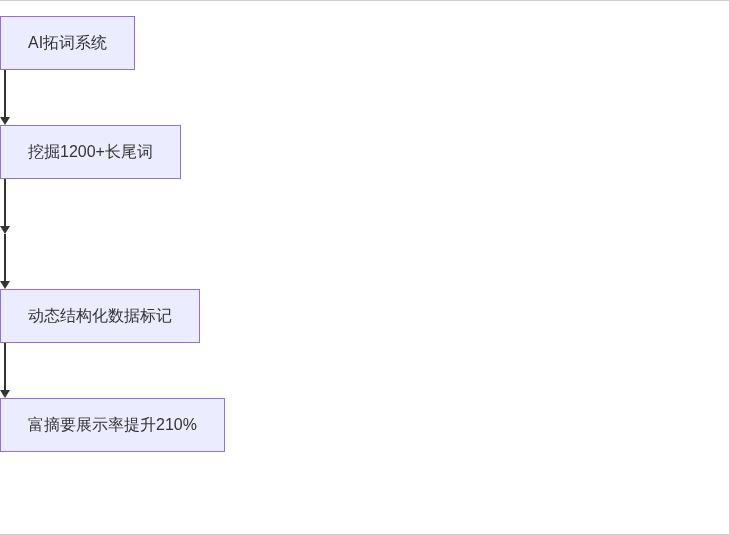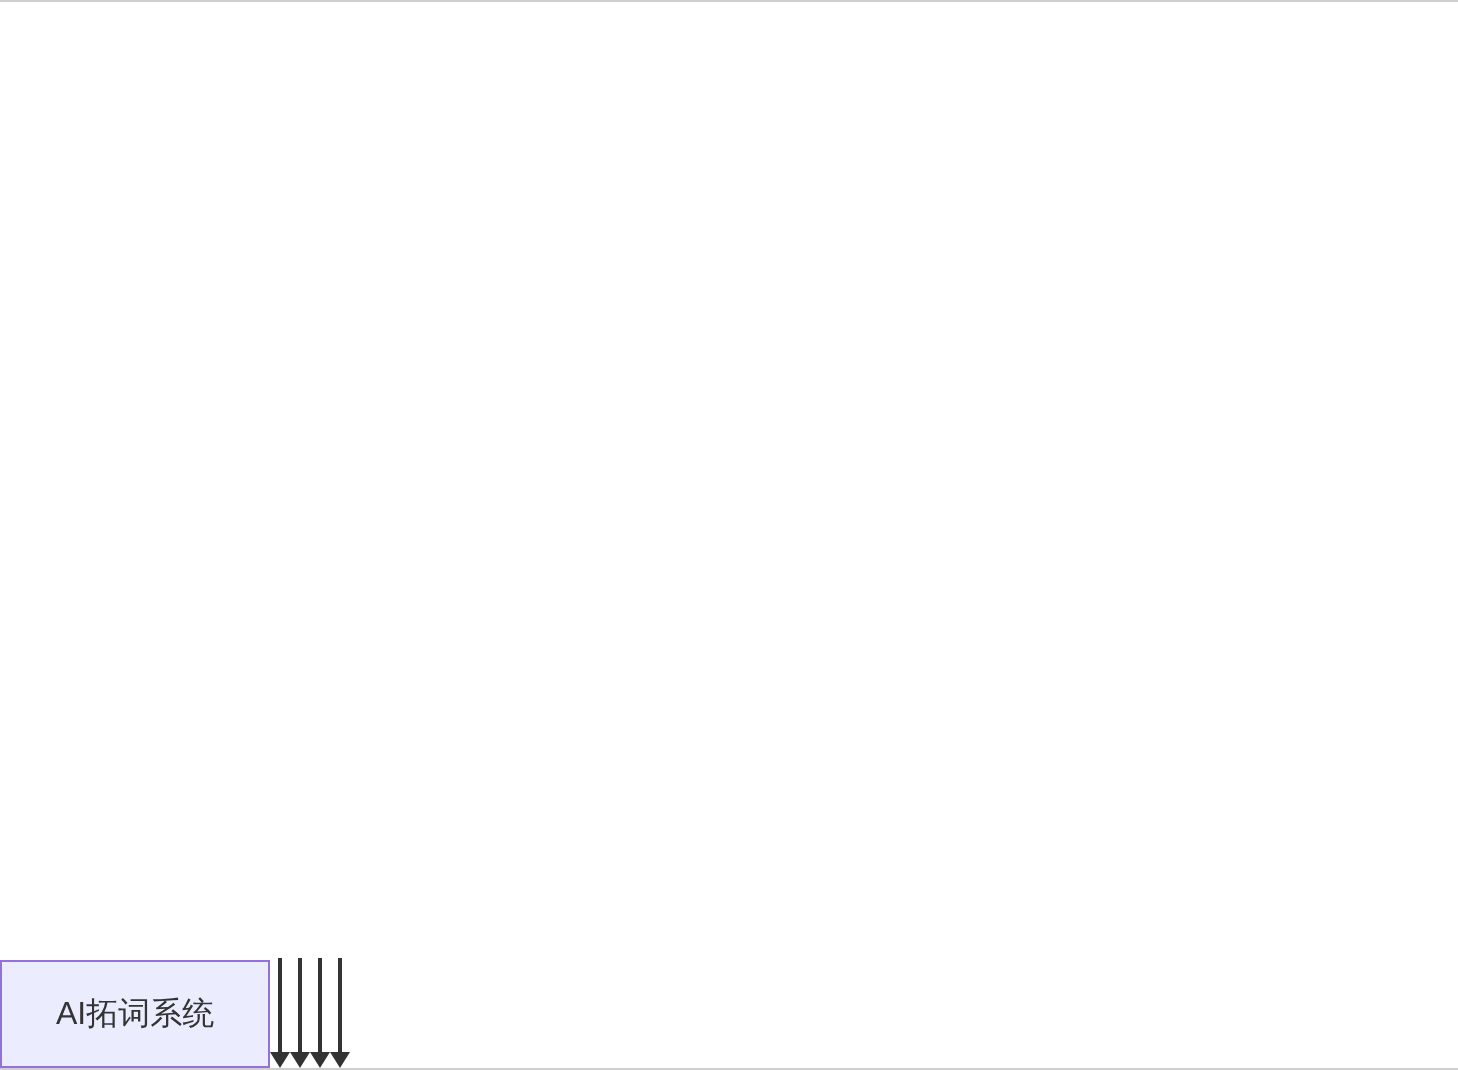--- a/index.html
+++ b/index.html
@@ -10,22 +10,22 @@
   }
   .page {
     position: relative;
     width: 729px;
     height: 535px;
     box-sizing: border-box;
     background: #ffffff;
     border-top: 1px solid #cfcfcf;
     border-bottom: 1px solid #cfcfcf;
     display: flex;
-    flex-direction: row;
-    align-items: flex-end;
+    flex-direction: column;
+    align-items: flex-start;
     padding-top: 15px;
     overflow: hidden;
   }
   .node {
     box-sizing: border-box;
     height: 54px;
     display: flex;
     align-items: center;
     justify-content: center;
     padding: 0 27px;
@@ -63,32 +63,41 @@
 
   <div class="node">
     <span>AI拓词系统</span>
   </div>
 
   <div class="arrow">
     <div class="arrow-line"></div>
     <div class="arrow-head"></div>
   </div>
 
+  <div class="node">
+    <span>挖掘1200+长尾词</span>
+  </div>
 
   <div class="arrow">
     <div class="arrow-line"></div>
     <div class="arrow-head"></div>
   </div>
 
 
   <div class="arrow">
     <div class="arrow-line"></div>
     <div class="arrow-head"></div>
   </div>
 
+  <div class="node">
+    <span>动态结构化数据标记</span>
+  </div>
 
   <div class="arrow">
     <div class="arrow-line"></div>
     <div class="arrow-head"></div>
   </div>
 
+  <div class="node">
+    <span>富摘要展示率提升210%</span>
+  </div>
 
 </div>
 
 </body></html>

